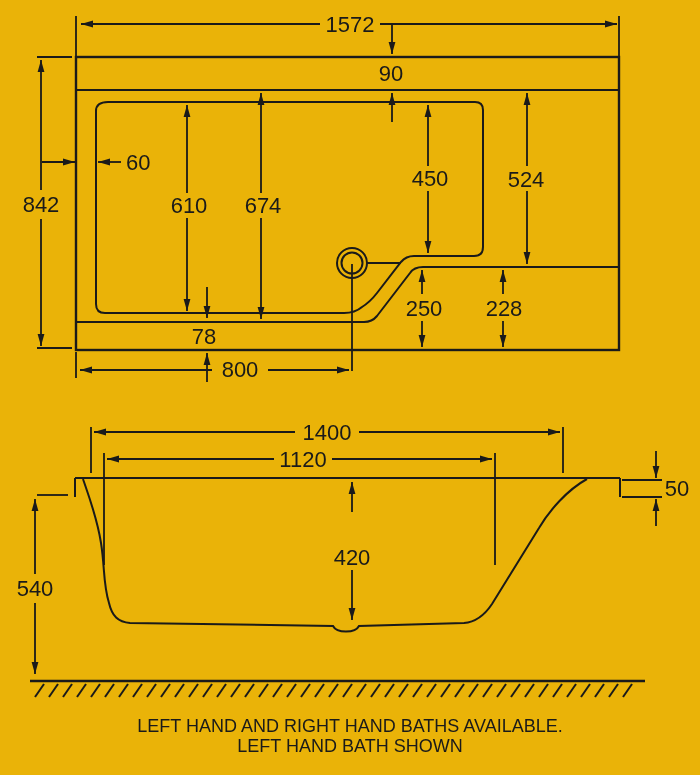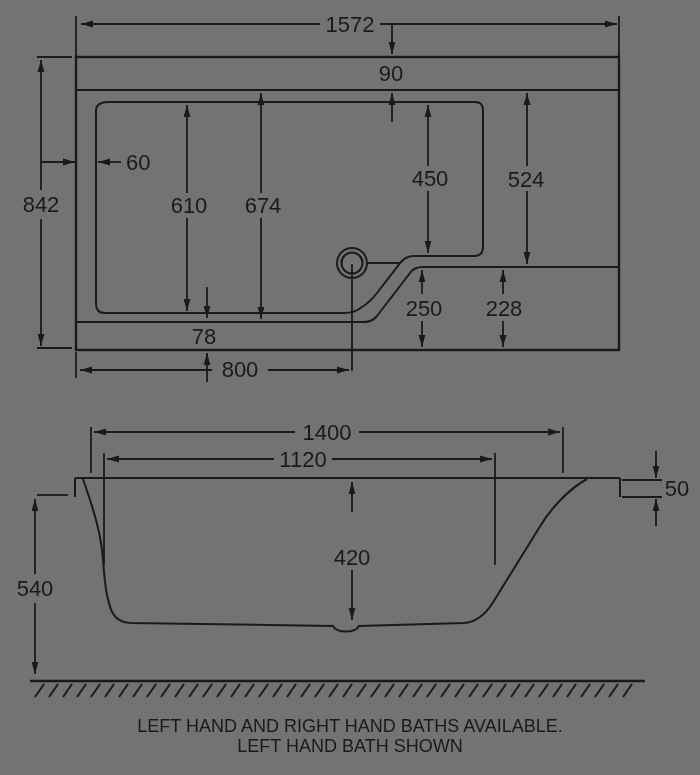--- a/index.html
+++ b/index.html
@@ -1,18 +1,18 @@
 <!DOCTYPE html>
 <html><head>
 <meta charset="utf-8">
 <style>
   html, body { margin: 0; padding: 0; background: #ffffff; }
   .canvas {
     width: 700px; height: 775px; position: relative;
-    background: #737373; overflow: hidden;
+    background: #eab308; overflow: hidden;
     font-family: "Liberation Sans", sans-serif;
     text-align: center;
   }
   svg { display: block; }
   .ln   { stroke: #1a1a1a; stroke-width: 2; fill: none; stroke-linecap: butt; }
   .ln-heavy { stroke: #1a1a1a; stroke-width: 2.4; fill: none; }
   .dim  { stroke: #1a1a1a; stroke-width: 1.8; fill: none; }
   .dimtext {
     font-family: "Liberation Sans", sans-serif;
     font-size: 22px; fill: #1a1a1a;

